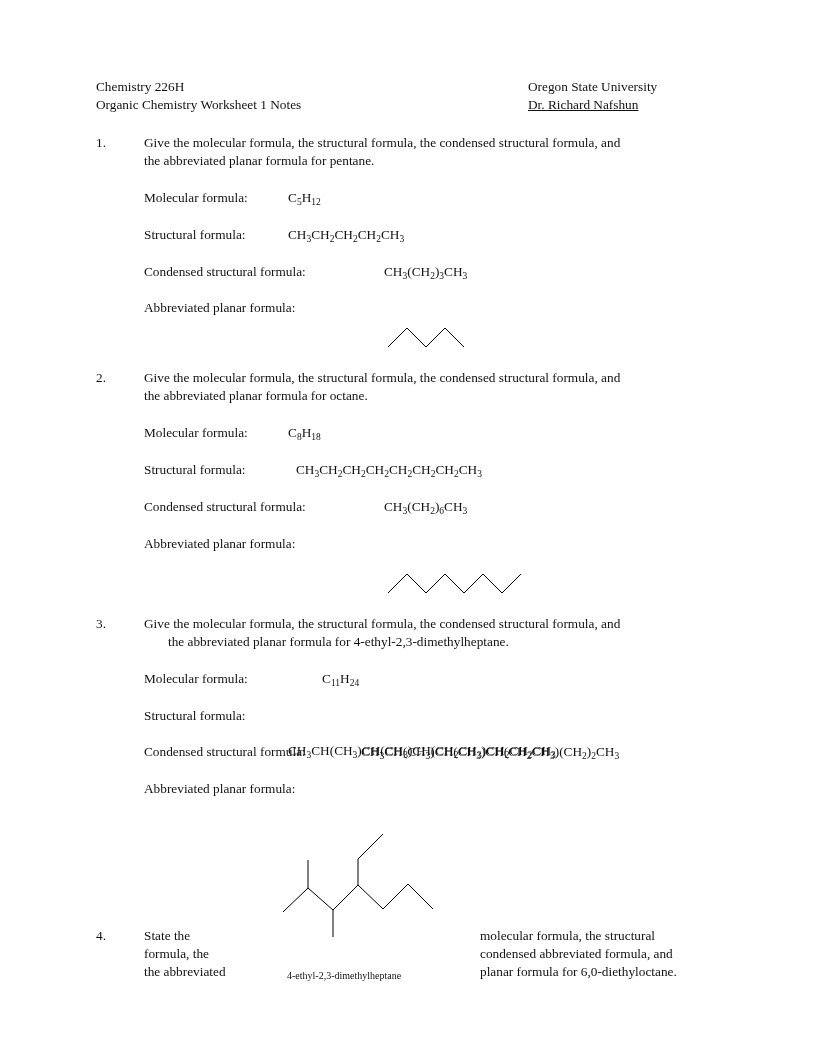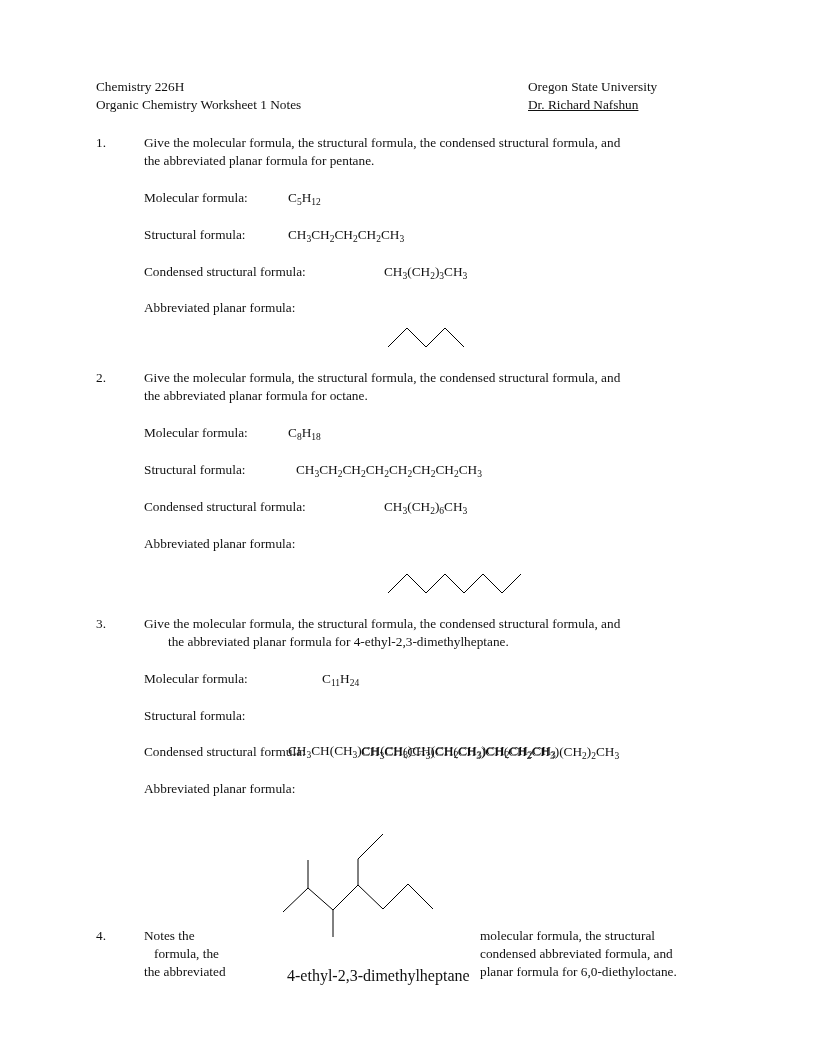--- a/index.html
+++ b/index.html
@@ -1,21 +1,21 @@
 <!DOCTYPE html>
 <html><head>
 <meta charset="utf-8">
 <style>
   html, body { margin:0; padding:0; background:#ffffff; }
   body { width:816px; height:1056px; position:relative; overflow:hidden;
          font-family:"Liberation Serif", "DejaVu Serif", serif; color:#111; font-size:13.3px; }
   .abs { position:absolute; white-space:nowrap; line-height:17px; }
   sub { font-size:9.5px; vertical-align:-3px; line-height:0; }
   svg { position:absolute; left:0; top:0; }
-  .cap { font-size:16px; }
+  .cap { font-size:10px; }
 </style>
 </head>
 <body>
 
 <div class="abs" style="left:96px;top:78px;">Chemistry 226H</div>
 <div class="abs" style="left:96px;top:96px;">Organic Chemistry Worksheet 1 Notes</div>
 <div class="abs" style="left:528px;top:78px;">Oregon State University</div>
 <div class="abs" style="left:528px;top:96px;text-decoration:underline;">Dr. Richard Nafshun</div>
 
 <div>
@@ -64,22 +64,22 @@
   <div class="abs formula" style="left:288px;top:707px;margin-top:35px;">CH<sub>3</sub>CH(CH<sub>3</sub>)CH(CH<sub>3</sub>)CH(CH<sub>2</sub>CH<sub>3</sub>)CH<sub>2</sub>CH<sub>2</sub>CH<sub>3</sub></div>
 
   <div class="abs" style="left:144px;top:743px;">Condensed structural formula:</div>
   <div class="abs formula" style="left:361px;top:743px;">CH<sub>3</sub>CH(CH<sub>3</sub>)CH(CH<sub>3</sub>)CH(CH<sub>2</sub>CH<sub>3</sub>)(CH<sub>2</sub>)<sub>2</sub>CH<sub>3</sub></div>
 
   <div class="abs" style="left:144px;top:780px;">Abbreviated planar formula:</div>
 </div>
 
 <div>
   <div class="abs" style="left:96px;top:927px;">4.</div>
-  <div class="abs" style="left:144px;top:927px;">Notes the</div>
-  <div class="abs" style="left:144px;top:945px;margin-left:10px;">formula, the</div>
+  <div class="abs" style="left:144px;top:927px;">State the</div>
+  <div class="abs" style="left:144px;top:945px;">formula, the</div>
   <div class="abs" style="left:144px;top:963px;">the abbreviated</div>
   <div class="abs" style="left:480px;top:927px;text-align:center;">molecular formula, the structural</div>
   <div class="abs" style="left:480px;top:945px;">condensed abbreviated formula, and</div>
   <div class="abs" style="left:480px;top:963px;">planar formula for 6,0-diethyloctane.</div>
 </div>
 
 <div class="abs cap" style="left:287px;top:967px;">4-ethyl-2,3-dimethylheptane</div>
 
 <svg width="816" height="1056">
   <g fill="none" stroke="#000" stroke-width="1" stroke-linejoin="miter">

